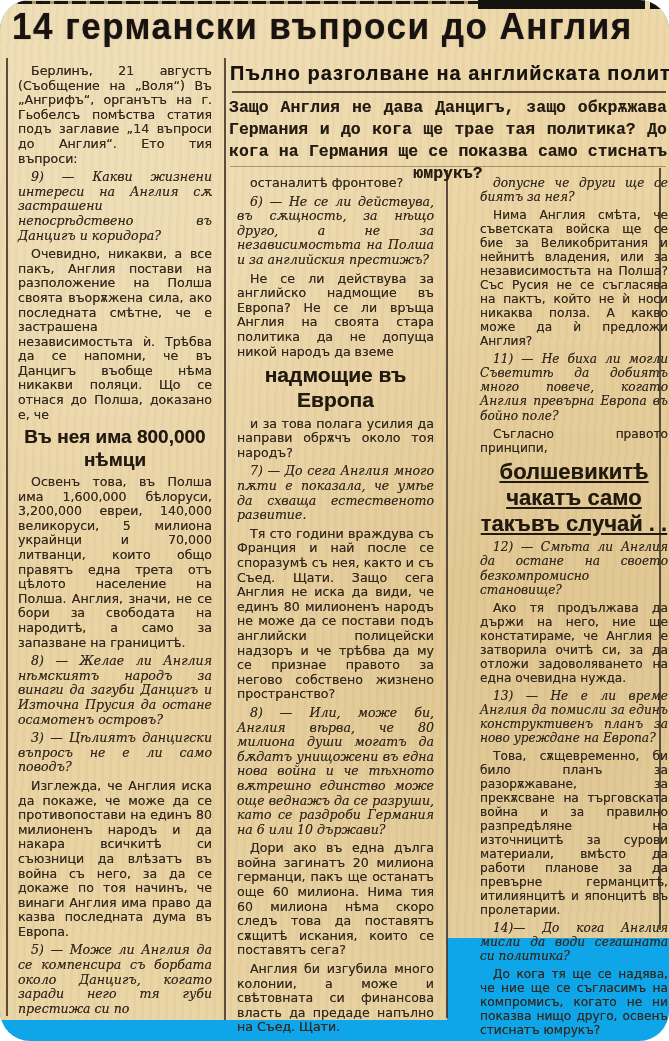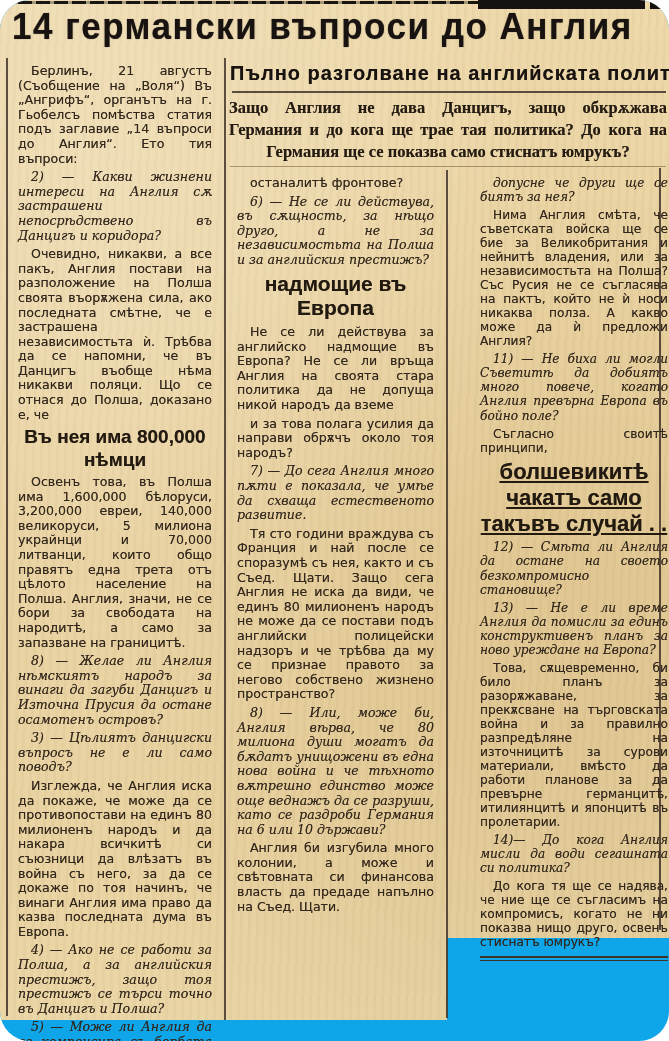--- a/index.html
+++ b/index.html
@@ -43,21 +43,21 @@
   .hrule-deck{position:absolute;left:230px;top:166px;width:436px;height:1px;background:#8a7350;opacity:.7;}
 
   .section-title{
     position:absolute;left:230px;top:62px;width:436px;margin:0;text-align:center;
     font-family:"Liberation Sans","DejaVu Sans",sans-serif;font-weight:900;
     font-size:20px;letter-spacing:1px;color:var(--head-ink);
     text-shadow:0 0 .6px rgba(24,19,16,.6);white-space:nowrap;
   }
   .section-deck{
     position:absolute;left:229px;top:97px;width:438px;margin:0;
-    font-family:Liberation Serif, serif;font-weight:700;
+    font-family:Liberation Mono, monospace;font-weight:700;
     font-size:16.5px;line-height:1.33;color:#241b12;
     text-align:justify;text-align-last:center;text-shadow:0 0 .4px rgba(36,27,18,.55);
   }
 
   .col{position:absolute;color:var(--ink);text-align:justify;
     text-shadow:0 0 .4px rgba(50,39,28,.6);}
   .col1{left:14px;top:60px;width:202px;font-size:12.6px;line-height:1.16;}
   .col2{left:233px;top:172px;width:205px;font-size:12.6px;line-height:1.16;}
   .col3{left:476px;top:172px;width:196px;font-size:12.2px;line-height:1.15;}
 
@@ -90,47 +90,48 @@
   <div class="vrule vr-2"></div>
   <div class="vrule vr-right"></div>
 
   <h2 class="section-title">Пълно разголване на английската политика</h2>
   <div class="hrule-title"></div>
   <p class="section-deck">Защо Англия не дава Данцигъ, защо обкрѫжава Германия и до кога ще трае тая политика? До кога на Германия ще се показва само стиснатъ юмрукъ?</p>
   <div class="hrule-deck"></div>
 
   <div class="col col1">
       <p class="blk para">Берлинъ, 21 августъ (Съобщение на „Воля“) Въ „Ангрифъ“, органътъ на г. Гьобелсъ помѣства статия подъ заглавие „14 въпроси до Англия“. Ето тия въпроси:</p>
-      <p class="blk question">2) — Какви жизнени интереси на Англия сѫ застрашени непосрѣдствено въ Данцигъ и коридора?</p>
+      <p class="blk question">9) — Какви жизнени интереси на Англия сѫ застрашени непосрѣдствено въ Данцигъ и коридора?</p>
       <p class="blk para">Очевидно, никакви, а все пакъ, Англия постави на разположение на Полша своята въорѫжена сила, ако последната смѣтне, че е застрашена независимостьта ѝ. Трѣбва да се напомни, че въ Данцигъ въобще нѣма никакви поляци. Що се отнася до Полша, доказано е, че</p>
       <p class="blk subhead">Въ нея има 800,000 нѣмци</p>
       <p class="blk para">Освенъ това, въ Полша има 1,600,000 бѣлоруси, 3,200,000 евреи, 140,000 великоруси, 5 милиона украйнци и 70,000 литванци, които общо правятъ една трета отъ цѣлото население на Полша. Англия, значи, не се бори за свободата на народитѣ, а само за запазване на границитѣ.</p>
       <p class="blk question">8) — Желае ли Англия нѣмскиятъ народъ за винаги да загуби Данцигъ и Източна Прусия да остане осамотенъ островъ?</p>
       <p class="blk question">3) — Цѣлиятъ данцигски въпросъ не е ли само поводъ?</p>
       <p class="blk para">Изглежда, че Англия иска да покаже, че може да се противопостави на единъ 80 милионенъ народъ и да накара всичкитѣ си съюзници да влѣзатъ въ война съ него, за да се докаже по тоя начинъ, че винаги Англия има право да казва последната дума въ Европа.</p>
-      <p class="blk question">4) — Ако не се работи за Полша, а за английския престижъ, защо тоя престижъ се търси точно въ Данцигъ и Полша?</p>
       <p class="blk question">5) — Може ли Англия да се компенсира съ борбата около Данцигъ, когато заради него тя губи престижа си по</p>
     </div>
   <div class="col col2">
       <p class="blk para">останалитѣ фронтове?</p>
       <p class="blk question">6) — Не се ли действува, въ сѫщность, за нѣщо друго, а не за независимостьта на Полша и за английския престижъ?</p>
+      <p class="blk para">Не се ли действува за английско надмощие въ Европа? Не се ли връща Англия на своята стара политика да не допуща никой народъ да вземе</p>
       <p class="blk subhead">надмощие въ Европа</p>
-      <p class="blk para">Не се ли действува за английско надмощие въ Европа? Не се ли връща Англия на своята стара политика да не допуща никой народъ да вземе</p>
       <p class="blk para">и за това полага усилия да направи обрѫчъ около тоя народъ?</p>
       <p class="blk question">7) — До сега Англия много пѫти е показала, че умѣе да схваща естественото развитие.</p>
       <p class="blk para">Тя сто години враждува съ Франция и най после се споразумѣ съ нея, както и съ Съед. Щати. Защо сега Англия не иска да види, че единъ 80 милионенъ народъ не може да се постави подъ английски полицейски надзоръ и че трѣбва да му се признае правото за негово собствено жизнено пространство?</p>
       <p class="blk question">8) — Или, може би, Англия вѣрва, че 80 милиона души могатъ да бѫдатъ унищожени въ една нова война и че тѣхното вѫтрешно единство може още веднажъ да се разруши, като се раздроби Германия на 6 или 10 държави?</p>
+      <p class="blk para">Дори ако въ една дълга война загинатъ 20 милиона германци, пакъ ще останатъ още 60 милиона. Нима тия 60 милиона нѣма скоро следъ това да поставятъ сѫщитѣ искания, които се поставятъ сега?</p>
       <p class="blk para">Англия би изгубила много колонии, а може и свѣтовната си финансова власть да предаде напълно на Съед. Щати.</p>
     </div>
   <div class="col col3">
       <p class="blk question">допусне че други ще се биятъ за нея?</p>
       <p class="blk para">Нима Англия смѣта, че съветската войска ще се бие за Великобритания и нейнитѣ владения, или за независимостьта на Полша? Със Русия не се съгласява на пактъ, който не ѝ носи никаква полза. А какво може да ѝ предложи Англия?</p>
       <p class="blk question">11) — Не биха ли могли Съветитѣ да добиятъ много повече, когато Англия превърна Европа въ бойно поле?</p>
-      <p class="blk para">Съгласно своитѣ принципи,</p>
+      <p class="blk para">Съгласно правото принципи,</p>
       <p class="blk subhead">болшевикитѣ чакатъ само такъвъ случай . .</p>
       <p class="blk question">12) — Смѣта ли Англия да остане на своето безкомпромисно становище?</p>
+      <p class="blk para">Ако тя продължава да държи на него, ние ще констатираме, че Англия е затворила очитѣ си, за да отложи задоволяването на една очевидна нужда.</p>
       <p class="blk question">13) — Не е ли време Англия да помисли за единъ конструктивенъ планъ за ново уреждане на Европа?</p>
       <p class="blk para">Това, сѫщевременно, би било планъ за разорѫжаване, за прекѫсване на търговската война и за правилно разпредѣляне на източницитѣ за сурови материали, вмѣсто да работи планове за да превърне германцитѣ, итилиянцитѣ и японцитѣ въ пролетарии.</p>
       <p class="blk question">14)— До кога Англия мисли да води сегашната си политика?</p>
       <p class="blk para">До кога тя ще се надява, че ние ще се съгласимъ на компромисъ, когато не ни показва нищо друго, освенъ стиснатъ юмрукъ?</p>
       <p class="blk endrule"></p>
     </div>
 </div>
 
 </body></html>

